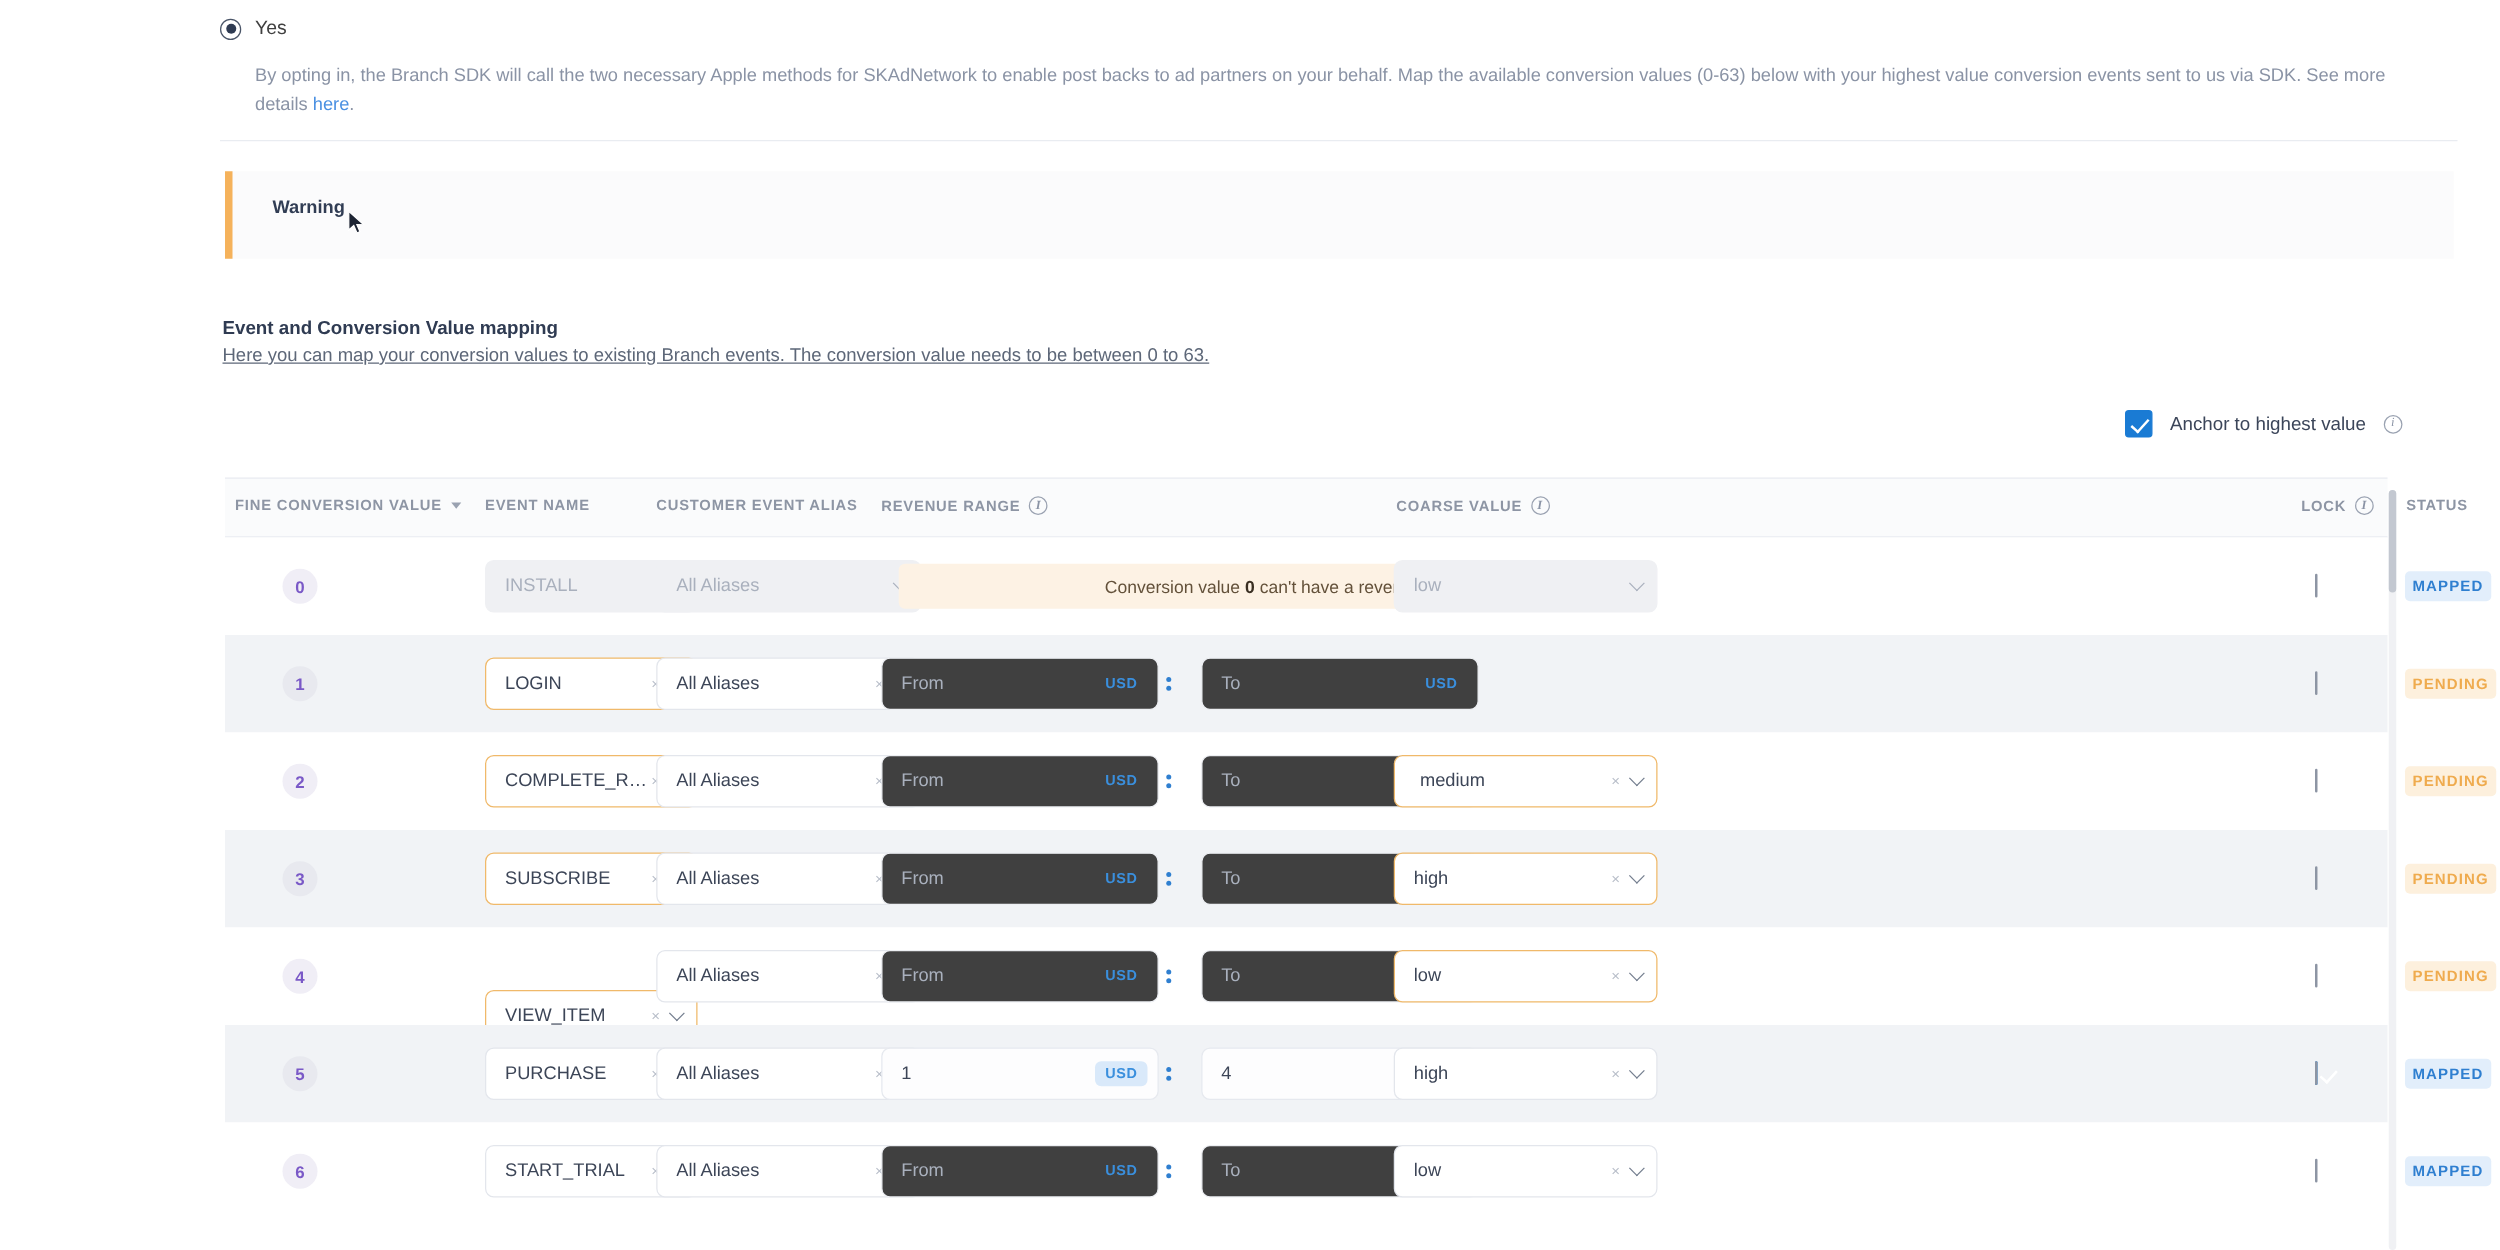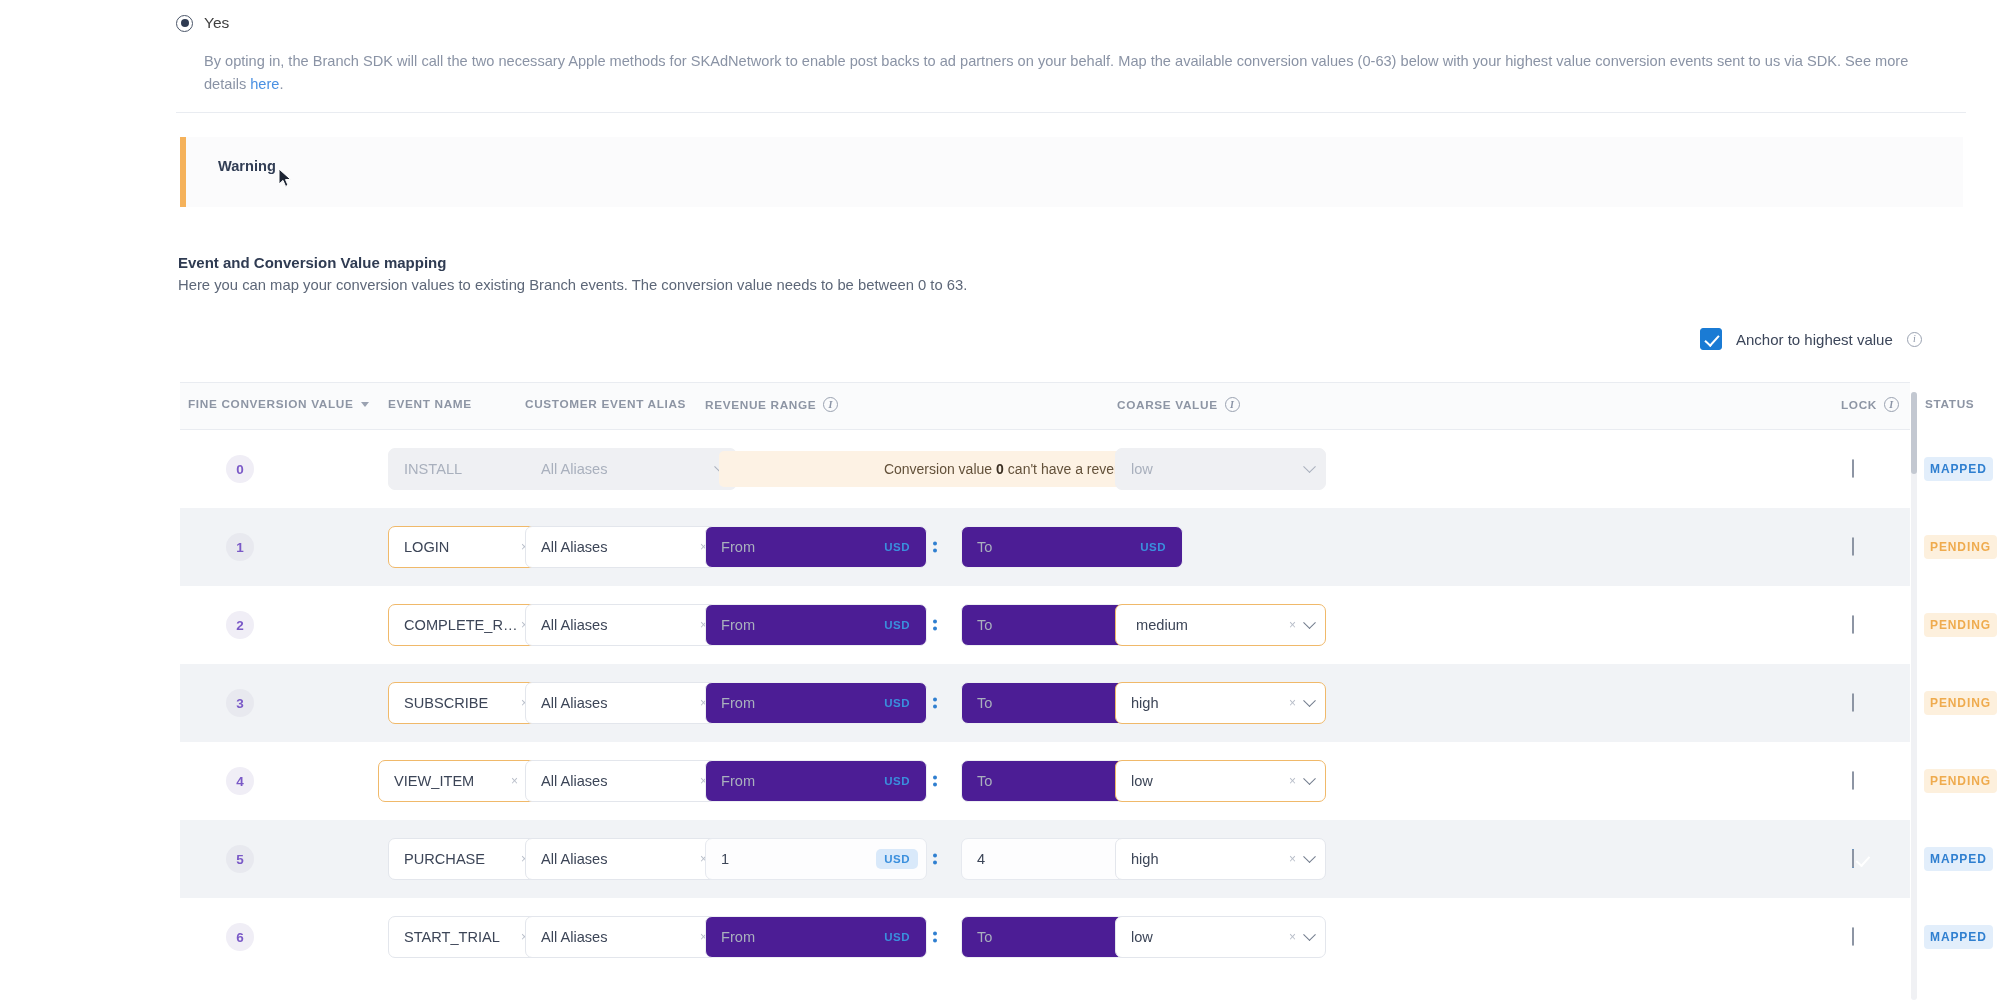--- a/index.html
+++ b/index.html
@@ -33,21 +33,21 @@
   
   .warn-box {
     position:absolute; left:180px; top:137px; width:1783px; height:70px;
     background:#fbfbfc; border-left:6px solid #f5b25b;
   }
   .warn-title { position:absolute; left:218px; top:158px; font-size:14.6px; font-weight:bold; color:#313d54; }
   .warn-text  { position:absolute; left:218px; top:188px; font-size:14.8px; color:#404b60; }
 
   
   .sec-title { position:absolute; left:178px; top:254px; font-size:15px; font-weight:bold; color:#2f3b52; }
-  .sec-sub   { position:absolute; left:178px; top:277px; font-size:14.8px; color:#5d6778; }
+  .sec-sub   { position:absolute; left:178px; top:277px; font-size:14.8px; color:#5d6778;text-decoration:underline; }
 
   
   .anchor-wrap { position:absolute; left:1700px; top:328px; display:flex; align-items:center; gap:14px; }
   .cb { width:22px; height:22px; border-radius:3px; border:1.6px solid #98a0ae; background:#fff; }
   .cb.checked { background:#1a7bd4; border-color:#1a7bd4; position:relative; }
   .cb.checked::after {
     content:""; position:absolute; left:7px; top:3px; width:6px; height:12px;
     border:solid #fff; border-width:0 2.4px 2.4px 0; transform:rotate(42deg);
   }
   .anchor-label { font-size:15px; color:#3b4559; }
@@ -101,21 +101,21 @@
   .sel .x { font-size:12px; color:#b8bec9; margin-right:9px; }
   .chev {
     width:9px; height:9px; border:solid #737d8e; border-width:0 1.7px 1.7px 0;
     transform:rotate(45deg) translate(-2px,-2px);
   }
   .sel.disabled .chev { border-color:#a9b0bd; }
 
   
   .rinput {
     position:absolute; top:50%; transform:translateY(-50%);
-    height:42px; border-radius:7px; background:#4c1d95; border:1.3px solid #edeff3;
+    height:42px; border-radius:7px; background:#404040; border:1.3px solid #edeff3;
     display:flex; align-items:center; padding:0 8px 0 15px;
     font-size:14.6px; color:#3c4557;
   }
   .rinput.filled { background:#fdfdfe; border-color:#e6e9ef; }
   .rinput .rv { flex:1; }
   .rinput .rv.ph { color:#a9b0bd; }
   .usd {
     font-size:11.5px; font-weight:bold; color:#3a8fdd; letter-spacing:0.5px;
     padding:4px 8px; border-radius:5px;
   }
@@ -317,21 +317,21 @@
           <div class="sel orange" style="left: 935px; width: 211px;">
             <span class="val">high</span>
             <span class="x">×</span>
             <span class="chev"></span>
           </div>
           <div class="lockcb"><span class="cb"></span></div>
           <div class="badge pending">PENDING</div>
         </div>
         <div class="row white">
           <div class="fv">4</div>
-          <div class="sel orange" style="left: 198px; width: 170px;">
+          <div class="sel orange" style="left: 208px; width: 170px; margin-top: 32px;">
             <span class="val">VIEW_ITEM</span>
             <span class="x">×</span>
             <span class="chev"></span>
           </div>
           <div class="sel" style="left: 345px; width: 212px;">
             <span class="val">All Aliases</span>
             <span class="x">×</span>
             <span class="chev"></span>
           </div>
           <div class="rinput" style="left: 525px; width: 222px;">

